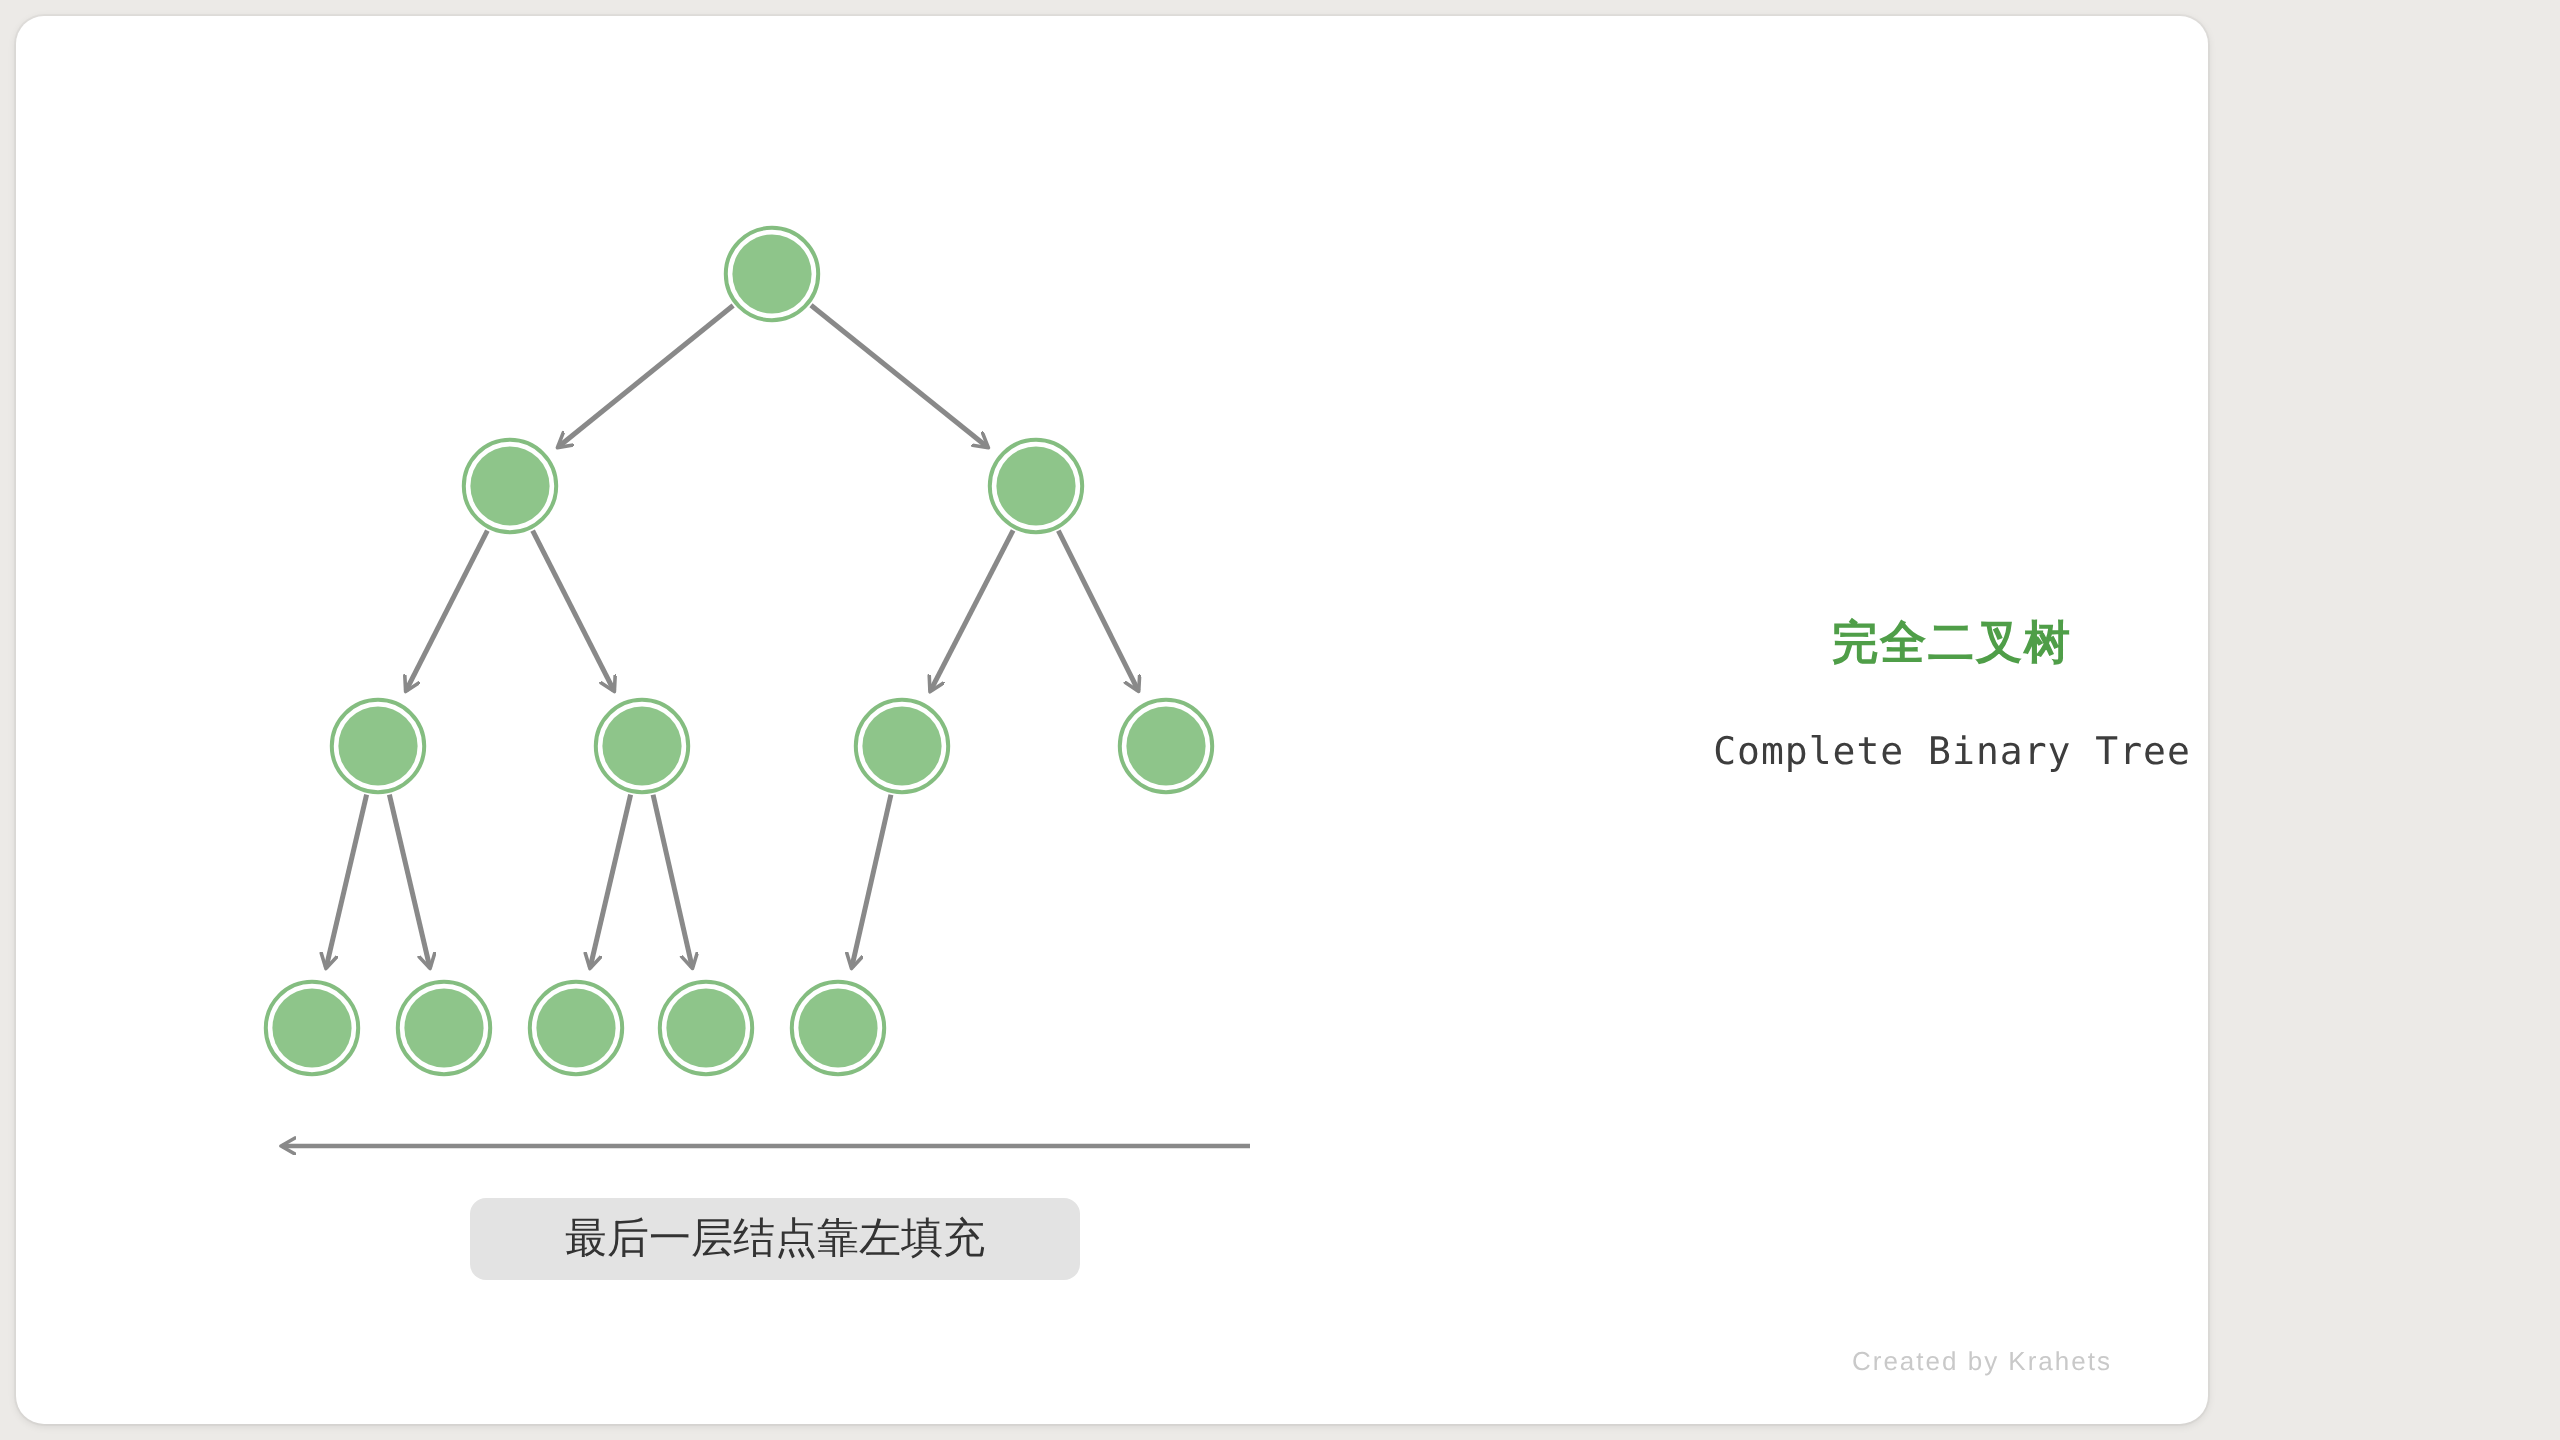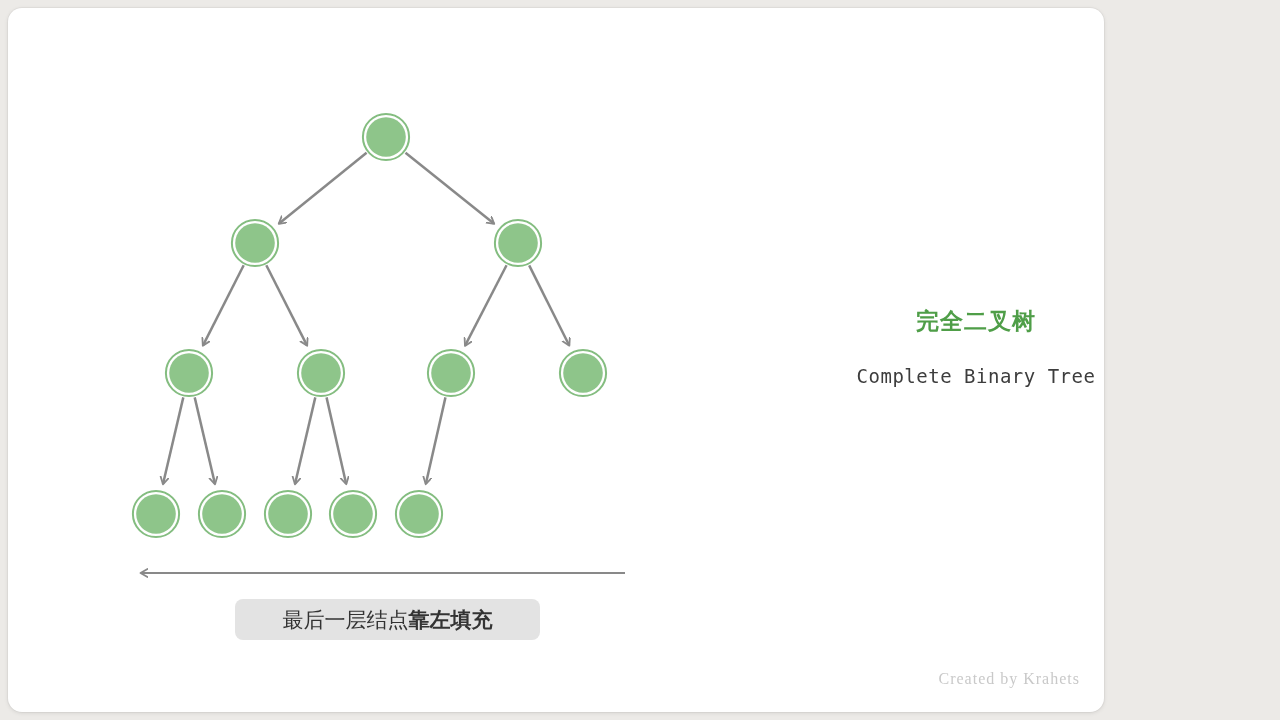--- a/index.html
+++ b/index.html
@@ -49,26 +49,26 @@
     width: 305px;
     box-sizing: border-box;
     padding: 8px 0;
     background: #e3e3e3;
     border-radius: 8px;
     text-align: center;
     font-size: 21px;
     color: #333333;
     line-height: 25px;
   }
-  .caption-box b { font-weight: bold; }
+  .caption-box b { font-weight: normal; }
   .credit {
     position: absolute;
-    right: 24px; bottom: 24px;
-    font-family: Liberation Serif, serif;
-    font-size: 16px;
+    right: 48px; bottom: 24px;
+    font-family: Liberation Sans, sans-serif;
+    font-size: 13px;
     color: #c9c9c9;
     letter-spacing: 1px;
   }
 </style>
 </head>
 <body>
 
 <div class="card">
 
   <svg id="tree-svg" viewBox="0 0 1280 720" xmlns="http://www.w3.org/2000/svg">

